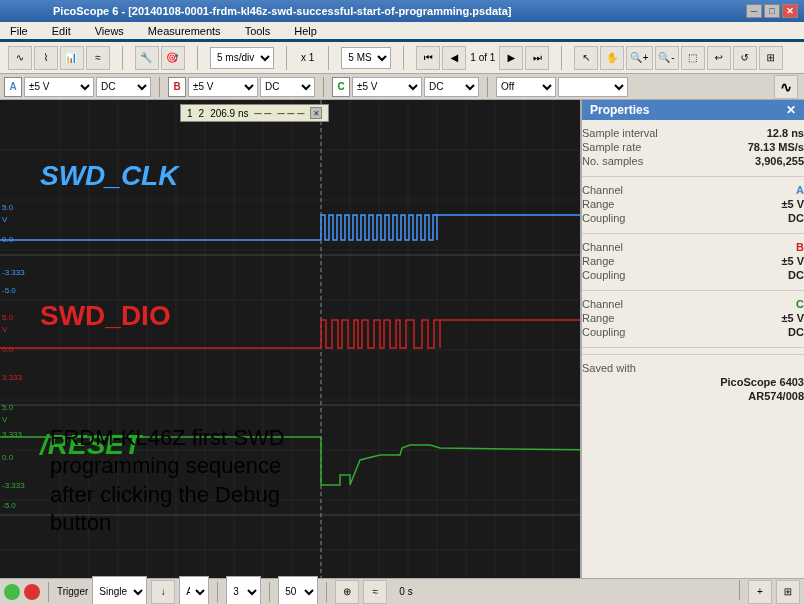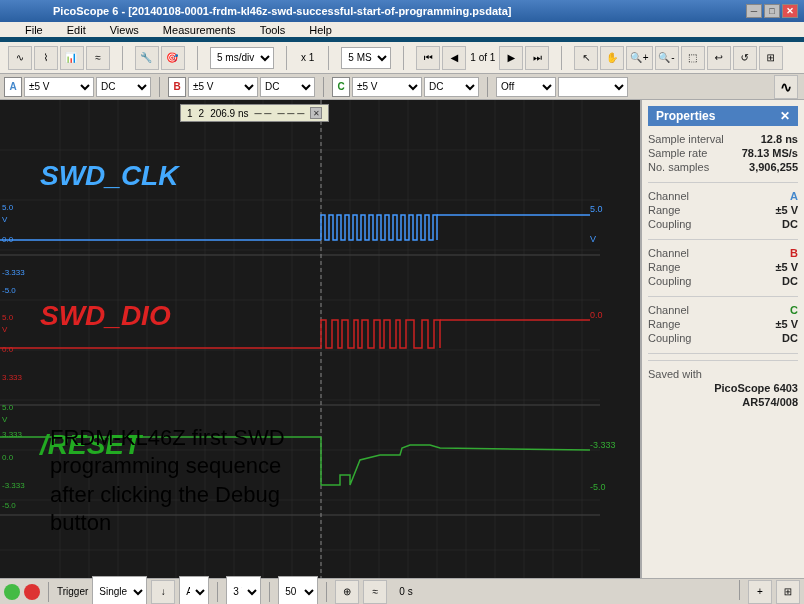--- a/index.html
+++ b/index.html
@@ -21,21 +21,21 @@
     .title-btn {
       width: 16px; height: 14px; background: #c0c0c0; border: 1px solid #888;
       cursor: pointer; display: flex; align-items: center; justify-content: center;
       font-size: 9px; color: #333;
     }
     .title-btn.close { background: #e05050; color: white; }
 
     
     .menu-bar {
       background: #f0ece4; height: 20px; display: flex; align-items: center;
-      padding: 0 19px; border-bottom: 5px solid #0c4a6e; gap: 12px;
+      padding: 0 4px; border-bottom: 3px solid #0c4a6e; gap: 12px;
     }
     .menu-item { padding: 2px 6px; cursor: pointer; font-size: 11px; }
 
     
     .toolbar {
       background: #f0ece4; height: 32px; display: flex; align-items: center;
       padding: 0 4px; border-bottom: 1px solid #aaa; gap: 4px;
     }
     .tb-group { display: flex; align-items: center; gap: 2px; padding: 0 4px; }
     .tb-separator { width: 1px; height: 24px; background: #aaa; margin: 0 4px; }
@@ -78,24 +78,23 @@
     
     .scope-view {
       flex: 1;
       background: #1a1a1a;
       position: relative;
       overflow: hidden;
     }
 
     
     .properties-panel {
-      width: 164px;
+      width: 224px;
       background: #f0ece4;
       border-left: 2px solid #aaa;
-      padding: 6px;
       overflow-y: auto;
     }
     .prop-header {
       background: #4a7fc1; color: white; padding: 3px 8px;
       font-weight: bold; font-size: 12px; margin-bottom: 6px;
       display: flex; justify-content: space-between; align-items: center;
     }
     .prop-close { cursor: pointer; font-size: 12px; color: white; }
     .prop-section { margin-bottom: 8px; }
     .prop-row { display: flex; justify-content: space-between; padding: 1px 0; font-size: 11px; align-items: flex-end; }
@@ -121,21 +120,21 @@
     .status-indicator.red { background: #dd3333; }
     .status-sep { width: 1px; height: 20px; background: #999; margin: 0 4px; }
 
     
     .scope-label-clk {
       position: absolute; top: 60px; left: 40px;
       color: #44aaff; font-size: 28px; font-weight: bold; font-style: italic;
     }
     .scope-label-dio {
       position: absolute; top: 200px; left: 40px;
-      color: #dd2222; font-size: 28px; font-weight: bold; font-style: italic;
+      color: #dd2222; font-size: 28px; font-weight: bold; 
     }
     .scope-label-reset {
       position: absolute; top: 329px; left: 40px;
       color: #22aa22; font-size: 28px; font-weight: bold; font-style: italic;
     }
     .scope-annotation {
       position: absolute; bottom: 40px; left: 50px;
       color: black; font-size: 22px; font-weight: normal; max-width: 260px; line-height: 1.3;
     }
   </style>

